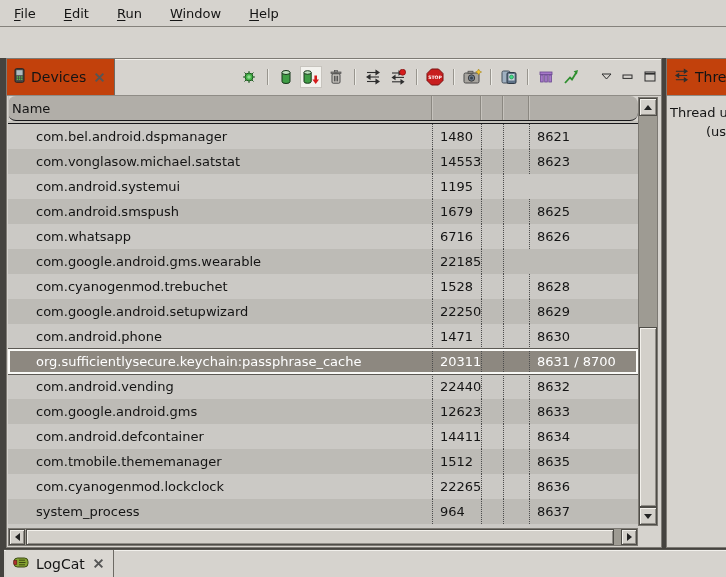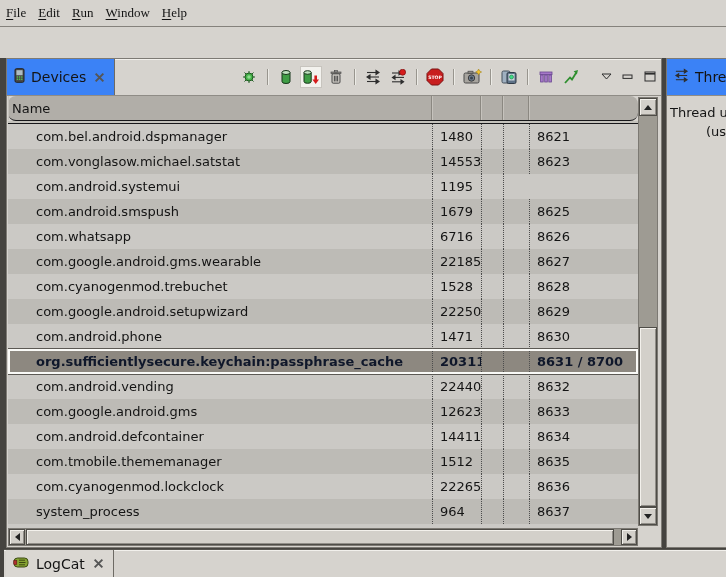--- a/index.html
+++ b/index.html
@@ -7,31 +7,31 @@
     width:726px;height:577px;position:relative;overflow:hidden;
     background:#d6d3ce;
     font-family:"DejaVu Sans","Liberation Sans",sans-serif;
     color:#141414;font-size:13px;
     -webkit-font-smoothing:antialiased;
   }
   
   #menubar{position:absolute;left:0;top:0;width:726px;height:26px;
     background:#d6d3ce;border-bottom:1px solid #85827c;
     display:flex;align-items:center;}
-  .menu-item{padding:3px 6px;cursor:default;font-family:Liberation Serif, serif;}
+  .menu-item{padding:3px 14px;cursor:default;}
   .menu-item u{text-underline-offset:2px;}
   
   #workspace{position:absolute;left:0;top:58px;width:726px;height:519px;background:#45433f;}
   
   #devices-panel{position:absolute;left:6px;top:0;width:656px;height:490px;
     background:#d6d3ce;border:1px solid #7d7a74;box-sizing:border-box;}
   .tabbar{position:relative;height:36px;border-bottom:1px solid #8f8c86;
     box-shadow:inset 0 1px 0 #f2f0ec;}
   .tab{display:inline-flex;align-items:center;gap:6px;height:36px;padding:0 9px 0 7px;
-    border-right:1px solid #6d6a64;box-sizing:border-box;background:#3b82f6;cursor:default;}
+    border-right:1px solid #6d6a64;box-sizing:border-box;background:#c2410c;cursor:default;}
   .tab-label{font-size:14px;}
   .close-x{display:inline-flex;margin-left:2px;cursor:pointer;}
   
   .vtoolbar{position:absolute;right:5px;top:0;height:35px;display:flex;align-items:center;gap:5px;}
   .tsep{width:1px;height:16px;background:#98958e;box-shadow:1px 0 0 #ecebe6;margin:0 3px;}
   .tbtn{width:20px;height:20px;display:flex;align-items:center;justify-content:center;cursor:pointer;}
   .tbtn.active{background:#f3f2ee;box-shadow:0 0 0 1px #c7c4be;}
   .winbtns{display:flex;align-items:center;gap:9px;margin-left:14px;}
   
   .thead{position:absolute;left:1px;top:37px;width:630px;height:24px;background:#b1aea8;
@@ -44,22 +44,22 @@
   .trow{height:25px;display:flex;cursor:default;}
   .trow:nth-child(odd){background:#cbc9c5;}
   .trow:nth-child(even){background:#bdbbb6;}
   .cell{height:100%;display:flex;align-items:center;box-sizing:border-box;overflow:hidden;white-space:nowrap;}
   .cell + .cell{border-left:1px dotted #4c4c4c;}
   .c-name{width:424px;padding-left:28px;}
   .c-pid{width:49px;padding-left:7px;}
   .c-a{width:22px;}
   .c-b{width:26px;}
   .c-port{flex:1;padding-left:7px;}
-  .trow.sel{background:#8d8880;color:#0f172a;outline:2px solid #fafaf7;outline-offset:-2px;
-    box-shadow:0 -1px 0 #5c5954,0 1px 0 #5c5954;position:relative;z-index:2;font-weight:bold;}
+  .trow.sel{background:#8d8880;color:#ffffff;outline:2px solid #fafaf7;outline-offset:-2px;
+    box-shadow:0 -1px 0 #5c5954,0 1px 0 #5c5954;position:relative;z-index:2;}
   
   .vscroll{position:absolute;left:631px;top:38px;width:20px;height:429px;background:#9e9b93;
     border:1px solid #7c7973;box-sizing:border-box;}
   .hscroll{position:absolute;left:1px;top:469px;width:630px;height:18px;background:#9e9b93;
     border:1px solid #7c7973;box-sizing:border-box;}
   .sbtn,.sthumb{background:#d3d0ca;border:1px solid #4e4c47;
     box-shadow:inset 1px 1px 0 #f3f1ec,inset -1px -1px 0 #918e88;box-sizing:border-box;
     display:flex;align-items:center;justify-content:center;}
   .vscroll .sbtn{position:absolute;left:0;width:18px;height:18px;}
   .sbtn.up{top:0;}
@@ -292,21 +292,20 @@
           <div class="cell c-pid">6716</div>
           <div class="cell c-a"></div>
           <div class="cell c-b"></div>
           <div class="cell c-port">8626</div>
         </div>
         <div class="trow">
           <div class="cell c-name">com.google.android.gms.wearable</div>
           <div class="cell c-pid">22185</div>
           <div class="cell c-a"></div>
           <div class="cell c-b"></div>
-          <div class="cell c-port">8627</div>
         </div>
         <div class="trow">
           <div class="cell c-name">com.cyanogenmod.trebuchet</div>
           <div class="cell c-pid">1528</div>
           <div class="cell c-a"></div>
           <div class="cell c-b"></div>
           <div class="cell c-port">8628</div>
         </div>
         <div class="trow">
           <div class="cell c-name">com.google.android.setupwizard</div>

